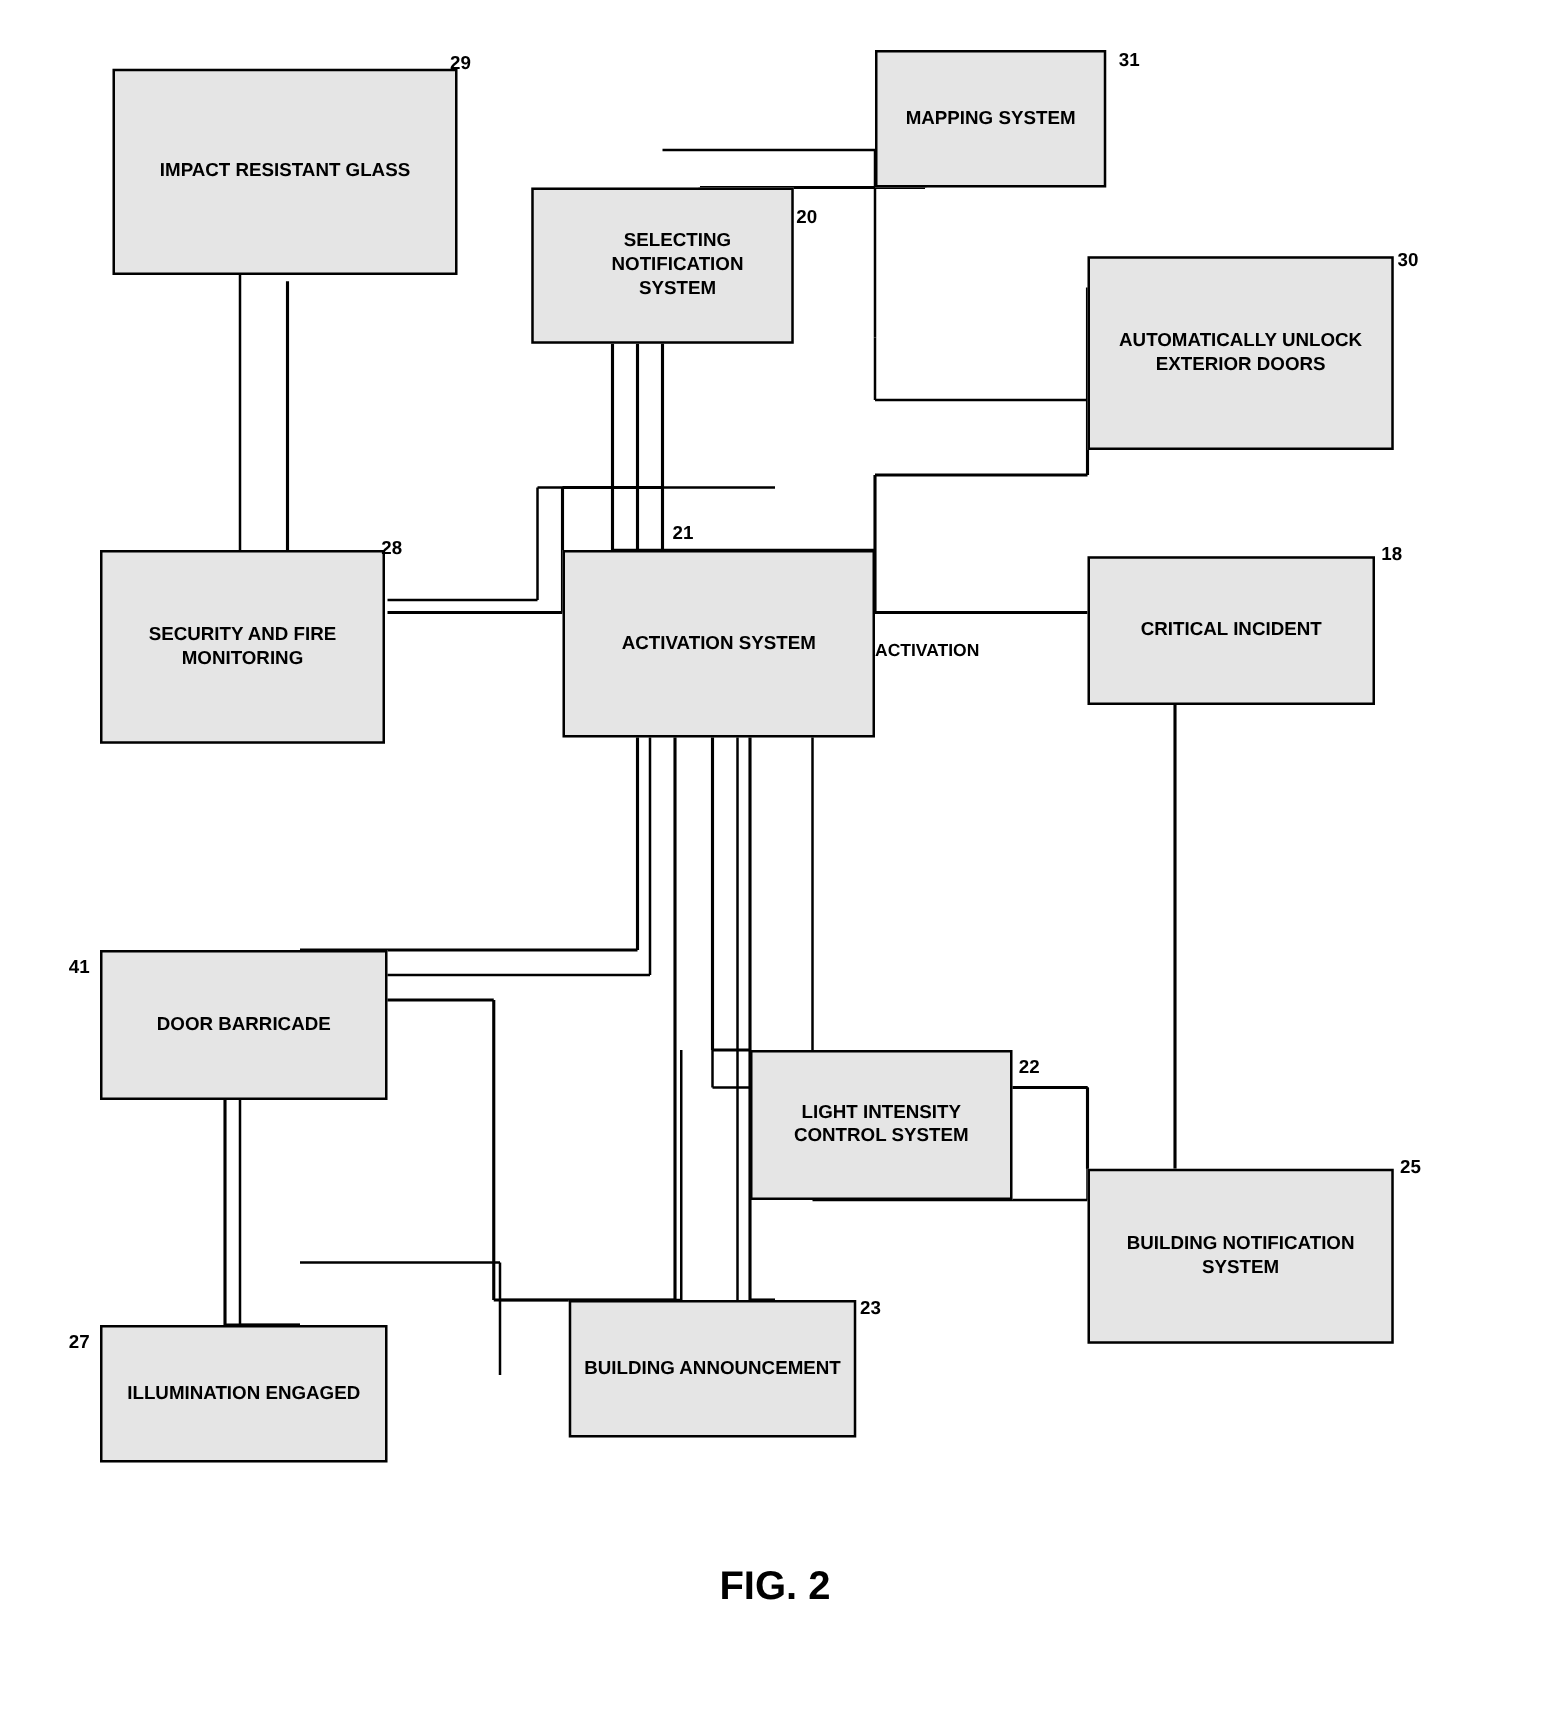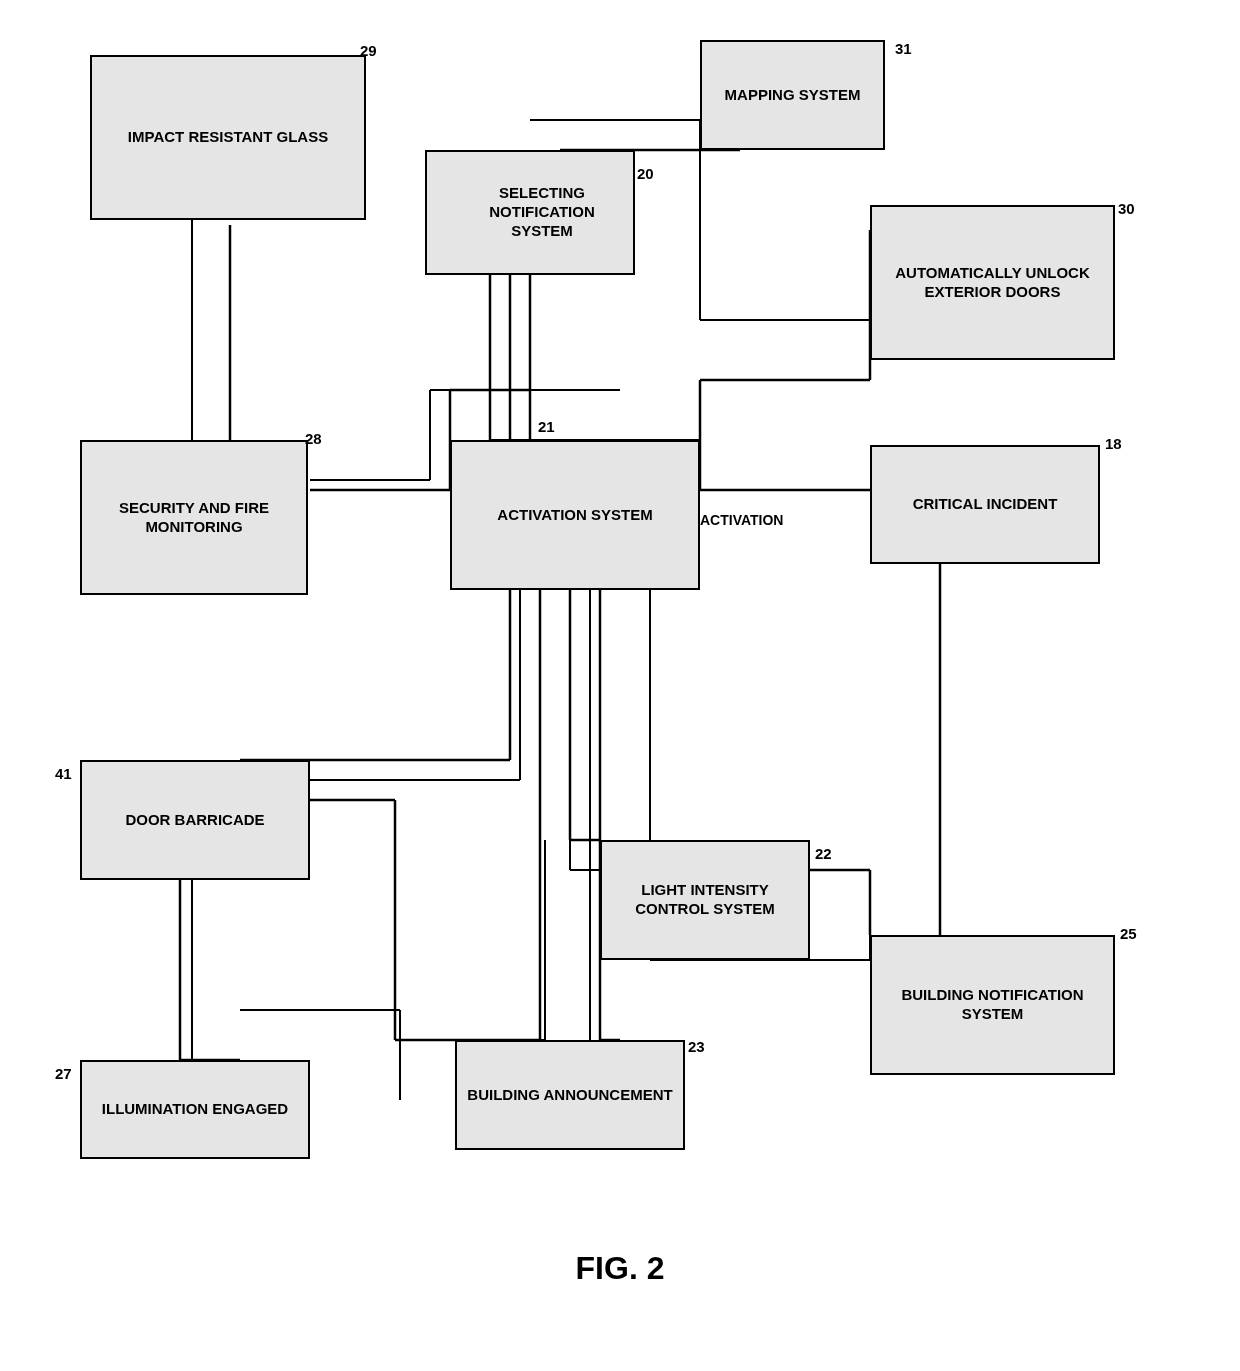--- a/index.html
+++ b/index.html
@@ -216,21 +216,21 @@
   </div>
 
   <div class="label" style="left:815px; top:845px;">22</div>
 
   <div class="box" style="left:870px; top:935px; width:245px; height:140px;">
     <span>BUILDING NOTIFICATION SYSTEM</span>
   </div>
 
   <div class="label" style="left:1120px; top:925px;">25</div>
 
-  <div class="box" style="left:80px; top:1060px; width:230px; height:99px;">
+  <div class="box" style="left:80px; top:1060px; width:230px; height:110px;">
     <span>ILLUMINATION ENGAGED</span>
   </div>
 
   <div class="label" style="left:55px; top:1065px;">27</div>
 
   <div class="box" style="left:455px; top:1040px; width:230px; height:110px;">
     <span>BUILDING ANNOUNCEMENT</span>
   </div>
 
   <div class="label" style="left:688px; top:1038px;">23</div>

